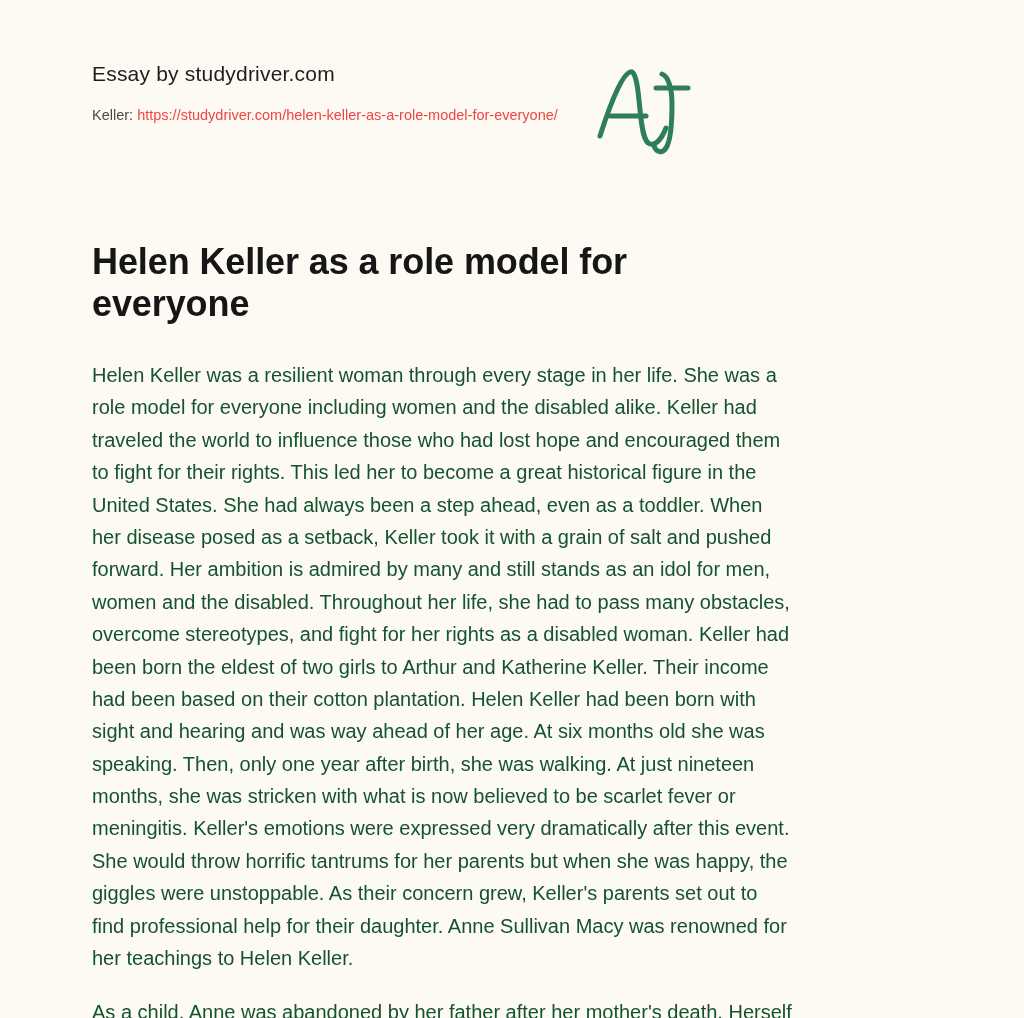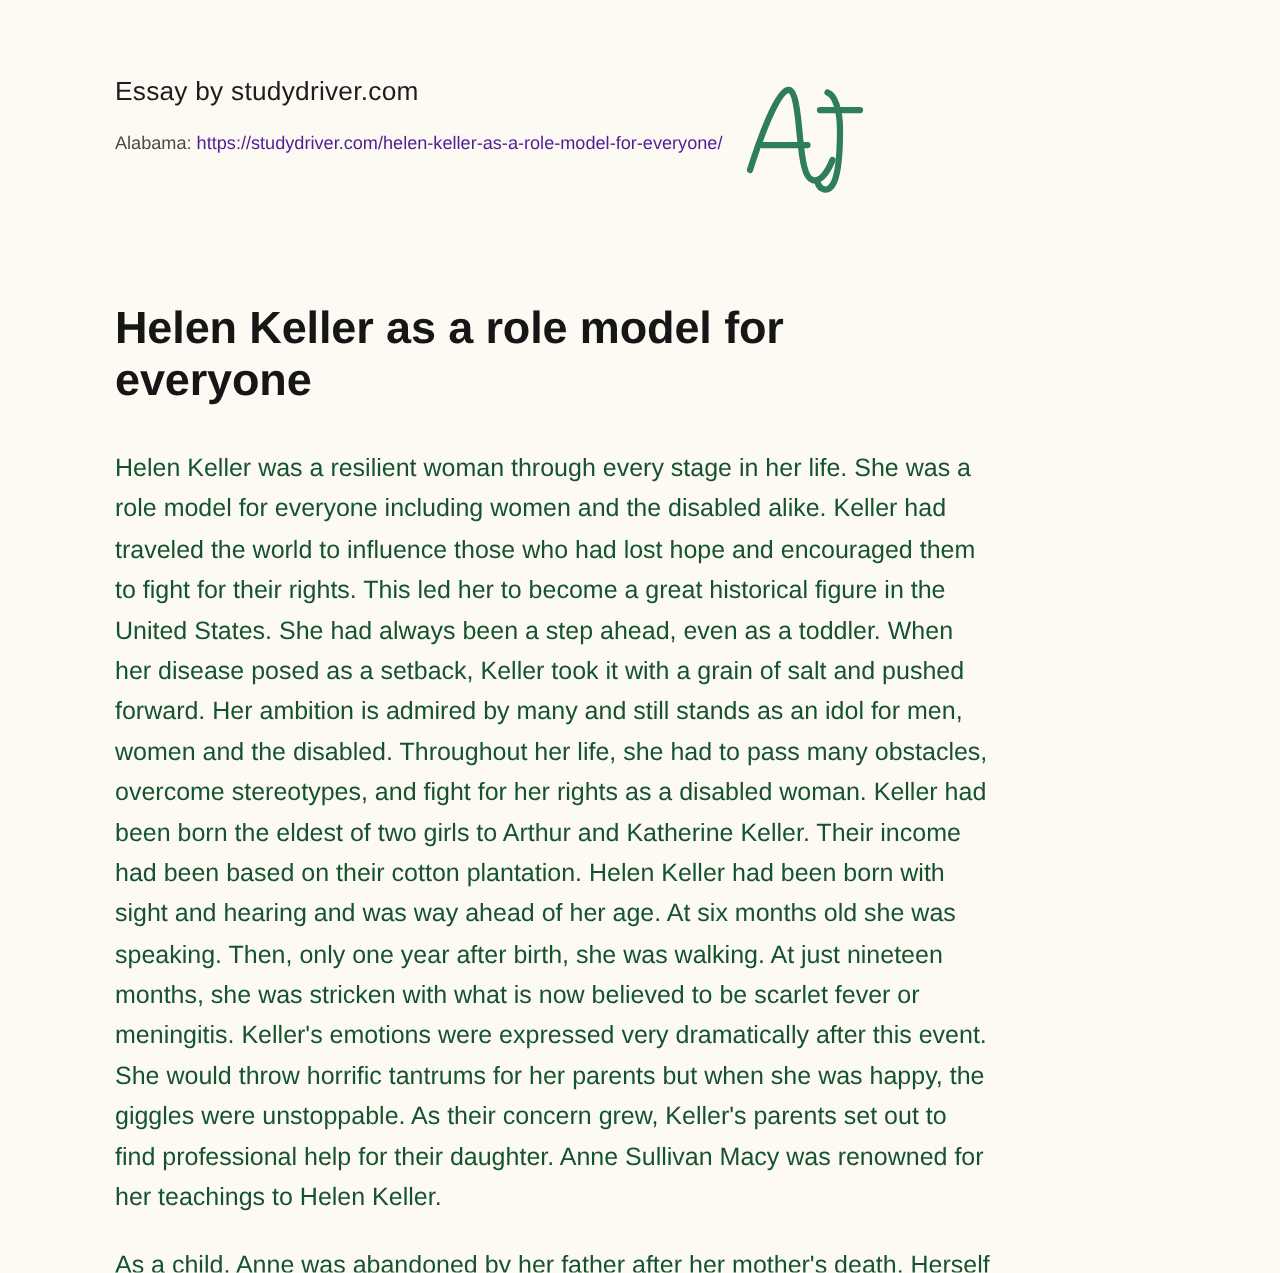--- a/index.html
+++ b/index.html
@@ -36,21 +36,21 @@
   }
   .source-line {
     margin-top: 21px;
     font-size: 14.5px;
     color: #4b4b4b;
   }
   .source-label {
     color: #4b4b4b;
   }
   .source-url {
-    color: #4c1d95;
+    color: #ef4444;
     text-decoration: none;
     word-break: break-all;
   }
   .logo {
     position: absolute;
     right: 92px;
     top: 58px;
     width: 110px;
     height: 100px;
   }
@@ -78,21 +78,21 @@
     margin-bottom: 12px;
   }
 </style>
 </head>
 <body>
 
 <div class="page">
 
   <div class="header">
     <div class="essay-by"><span>Essay by </span><span class="site">studydriver.com</span></div>
-    <div class="source-line"><span class="source-label">Alabama: </span><a class="source-url" href="#">https://studydriver.com/helen-keller-as-a-role-model-for-everyone/</a></div>
+    <div class="source-line"><span class="source-label">Keller: </span><a class="source-url" href="#">https://studydriver.com/helen-keller-as-a-role-model-for-everyone/</a></div>
 
     <div class="logo">
       <svg width="110" height="100" viewBox="0 0 110 100" xmlns="http://www.w3.org/2000/svg">
         <g fill="none" stroke="#2e7d5b" stroke-width="5" stroke-linecap="round" stroke-linejoin="round">
           <path d="M10 78 C 24 34, 34 16, 40 14 C 46 12, 48 30, 50 52 C 52 72, 54 84, 60 86 C 66 88, 72 80, 76 70"></path>
           <path d="M20 58 L 56 58"></path>
           <path d="M72 16 C 78 18, 82 30, 82 46 C 82 66, 80 84, 76 90 C 72 96, 66 94, 64 88"></path>
           <path d="M66 30 L 98 30"></path>
         </g>
       </svg>

